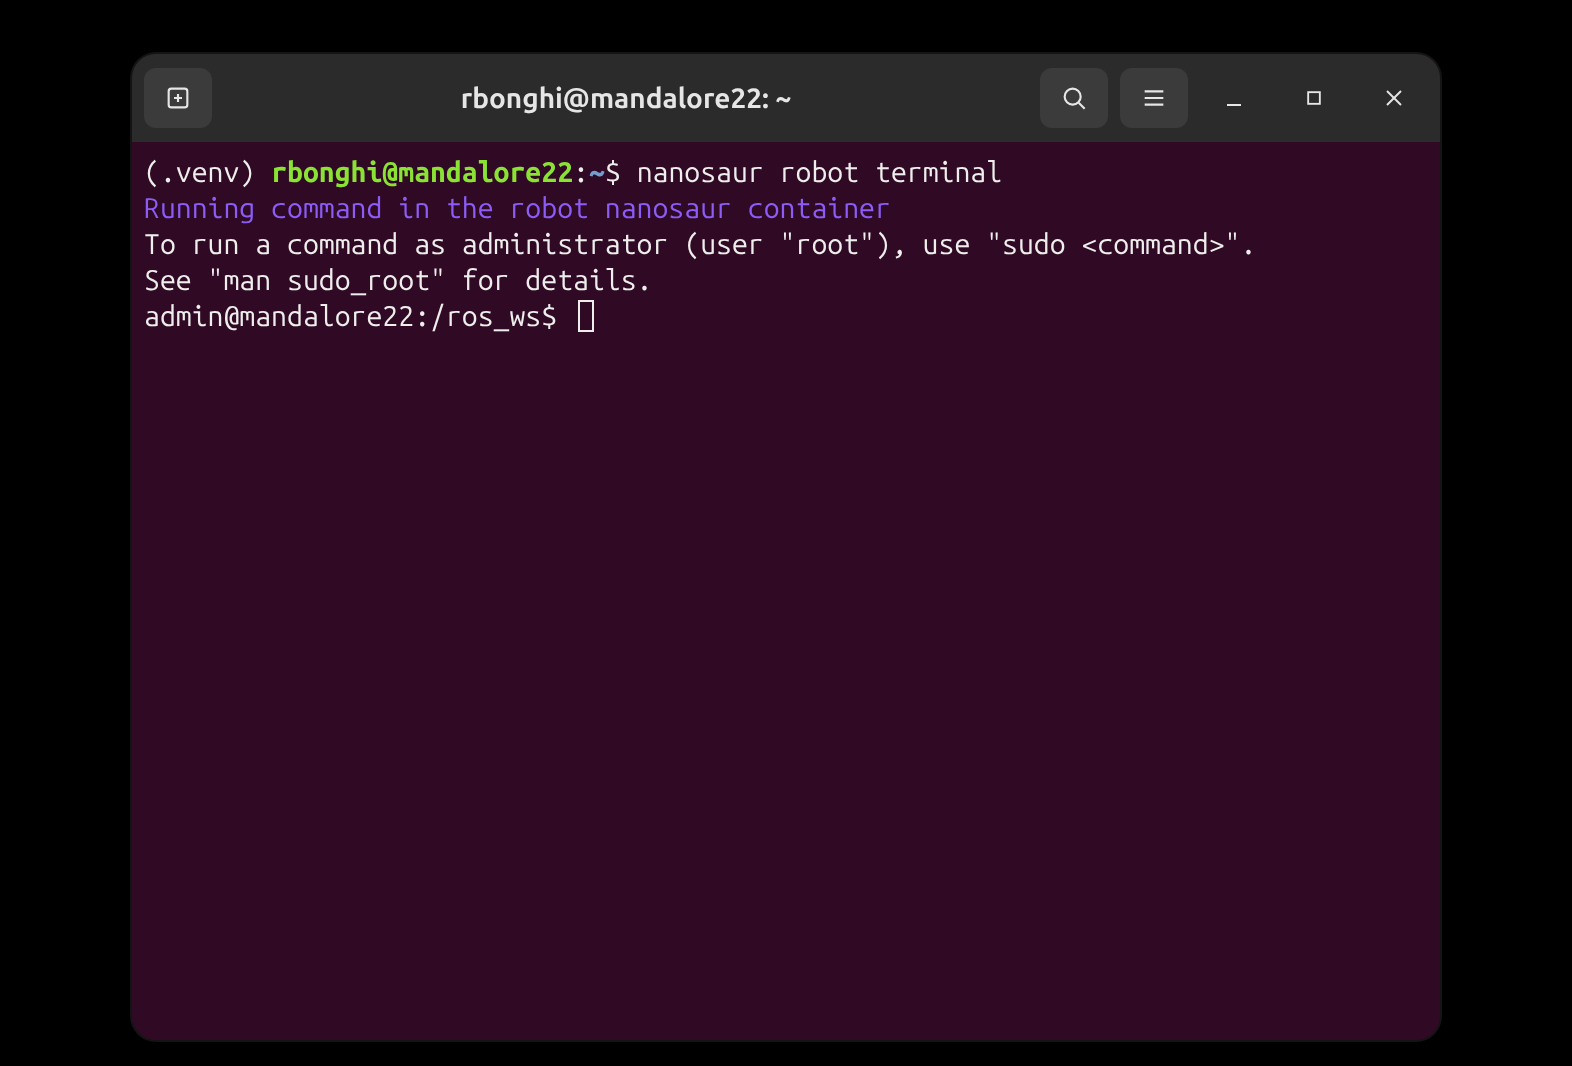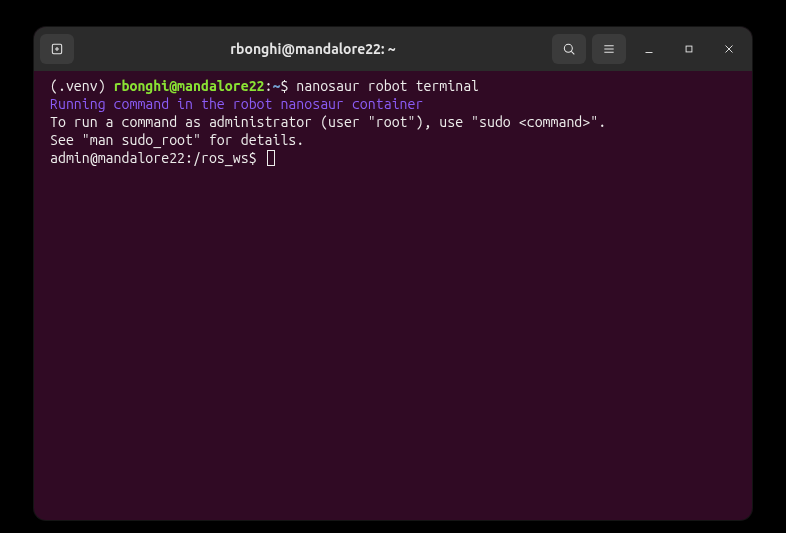--- a/index.html
+++ b/index.html
@@ -7,21 +7,21 @@
       background: #000;
       width: 786px;
       height: 533px;
       font-family: 'Ubuntu Mono', 'DejaVu Sans Mono', 'Consolas', monospace;
       overflow: hidden;
       display: flex;
       align-items: center;
       justify-content: center;
     }
     .window {
-      width: 718px;
+      width: 654px;
       height: 493px;
       background: #300a24;
       border-radius: 12px;
       overflow: hidden;
       box-shadow: 0 0 0 1px rgba(255,255,255,0.08);
       display: flex;
       flex-direction: column;
       margin-top: 13px;
     }
     .titlebar {
@@ -52,21 +52,21 @@
       align-items: center;
       justify-content: center;
       color: #e6e6e6;
       cursor: pointer;
     }
     .tb-btn.flat { background: transparent; width: 34px; }
     .tb-btn svg { width: 16px; height: 16px; stroke: #e6e6e6; stroke-width: 1.6; fill: none; }
     .tb-btn.flat svg { width: 14px; height: 14px; }
     .terminal-body {
       flex: 1;
-      padding: 6px 16px;
+      padding: 6px 6px;
       font-size: 14.2px;
       line-height: 18px;
       color: #ffffff;
       white-space: pre;
       overflow: hidden;
       font-family: 'Ubuntu Mono', 'DejaVu Sans Mono', 'Consolas', monospace;
     }
     .line { white-space: pre-wrap; word-break: break-all; }
     .c-white { color: #eeeeec; }
     .c-green-br { color: #8ae234; font-weight: bold; }

